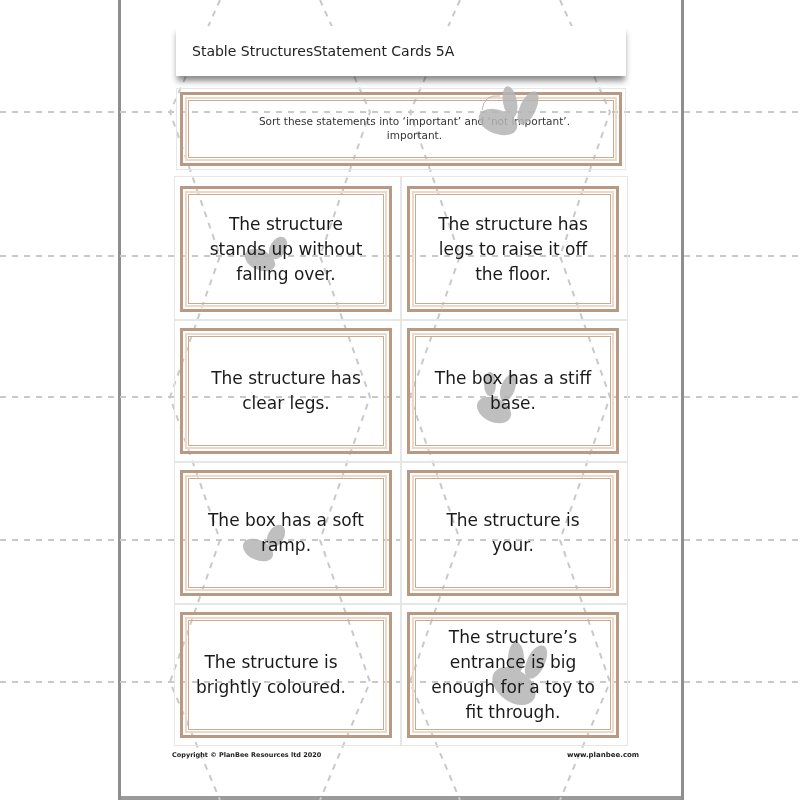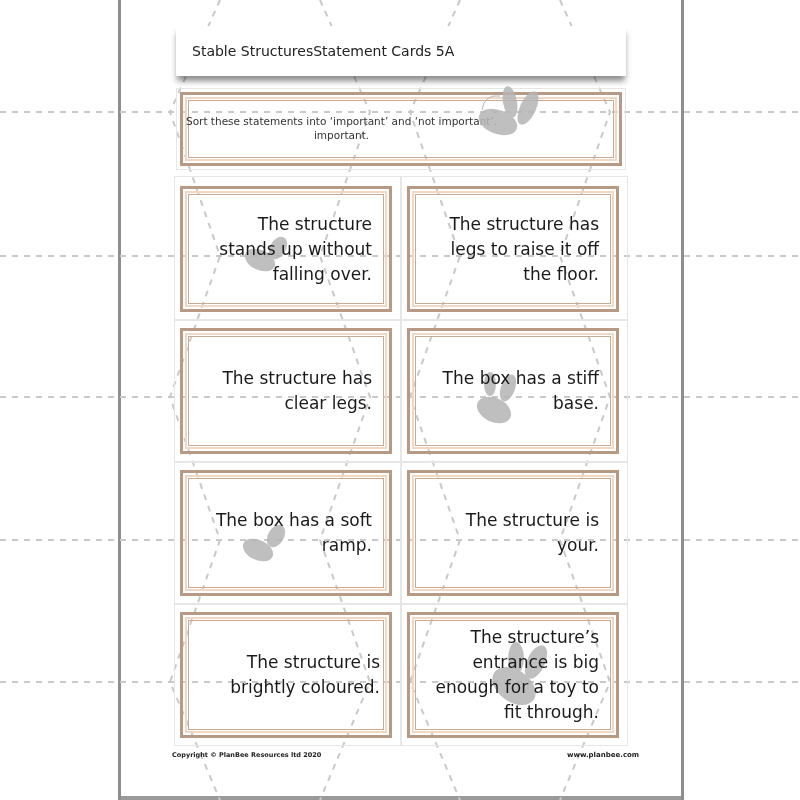--- a/index.html
+++ b/index.html
@@ -8,23 +8,23 @@
     border-left:3px solid #8e8e8e;border-right:3px solid #8e8e8e;box-sizing:border-box;}
   .page::after{content:"";position:absolute;left:0;right:0;bottom:0;height:4px;background:#9a9a9a;}
   svg.bg{position:absolute;left:0;top:0;}
   .header{position:absolute;left:176px;top:26px;width:450px;height:50px;background:#fff;
     box-shadow:0 6px 6px -1px rgba(0,0,0,0.45);display:flex;align-items:center;
     padding:0 16px;box-sizing:border-box;font-size:14px;color:#222;}
   .cutcell{position:absolute;border:1px solid #e6e6e6;box-sizing:border-box;}
   .frame{position:absolute;border:3px solid #b89a84;box-sizing:border-box;background:transparent;}
   .frame::before{content:"";position:absolute;inset:2px;border:2px solid #f0d8c4;}
   .frame::after{content:"";position:absolute;inset:5px;border:1px solid #c8ab95;}
-  .card-text{position:absolute;display:flex;align-items:center;justify-content:center;text-align:right;
+  .card-text{position:absolute;display:flex;align-items:center;justify-content:center;text-align:center;
     color:#1a1a1a;font-size:17px;line-height:25px;box-sizing:border-box;padding:0 16px;}
-  .instr{position:absolute;left:186px;top:96px;width:384px;height:64px;display:flex;align-items:center;justify-content:flex-start;
+  .instr{position:absolute;left:186px;top:96px;width:384px;height:64px;display:flex;align-items:center;justify-content:flex-end;
     text-align:center;font-size:10.5px;line-height:14px;color:#333;}
   .footer-left{position:absolute;left:172px;top:751px;font-size:6.5px;font-weight:bold;color:#222;}
   .footer-right{position:absolute;left:567px;top:751px;font-size:7px;font-weight:bold;color:#222;}
   .bee{position:absolute;}
 </style>
 </head>
 <body>
 
 <div class="page"></div>
 
@@ -108,17 +108,17 @@
       <ellipse cx="58" cy="22" rx="9" ry="18" transform="rotate(25 58 22)"></ellipse>
     </g>
 </svg>
 
 <div class="card-text" style="left:184px;top:190px;width:204px;height:118px;">The structure stands up without falling over.</div>
 <div class="card-text" style="left:411px;top:190px;width:204px;height:118px;">The structure has legs to raise it off the floor.</div>
 <div class="card-text" style="left:184px;top:332px;width:204px;height:118px;">The structure has clear legs.</div>
 <div class="card-text" style="left:411px;top:332px;width:204px;height:118px;">The box has a stiff base.</div>
 <div class="card-text" style="left:184px;top:474px;width:204px;height:118px;">The box has a soft ramp.</div>
 <div class="card-text" style="left:411px;top:474px;width:204px;height:118px;">The structure is your.</div>
-<div class="card-text" style="left:192px;top:616px;width:204px;height:118px;">The structure is brightly coloured.</div>
+<div class="card-text" style="left:169px;top:616px;width:204px;height:118px;">The structure is brightly coloured.</div>
 <div class="card-text" style="left:411px;top:616px;width:204px;height:118px;">The structure’s entrance is big enough for a toy to fit through.</div>
 
 <div class="footer-left">Copyright © PlanBee Resources ltd 2020</div>
 <div class="footer-right">www.planbee.com</div>
 
 </body></html>

